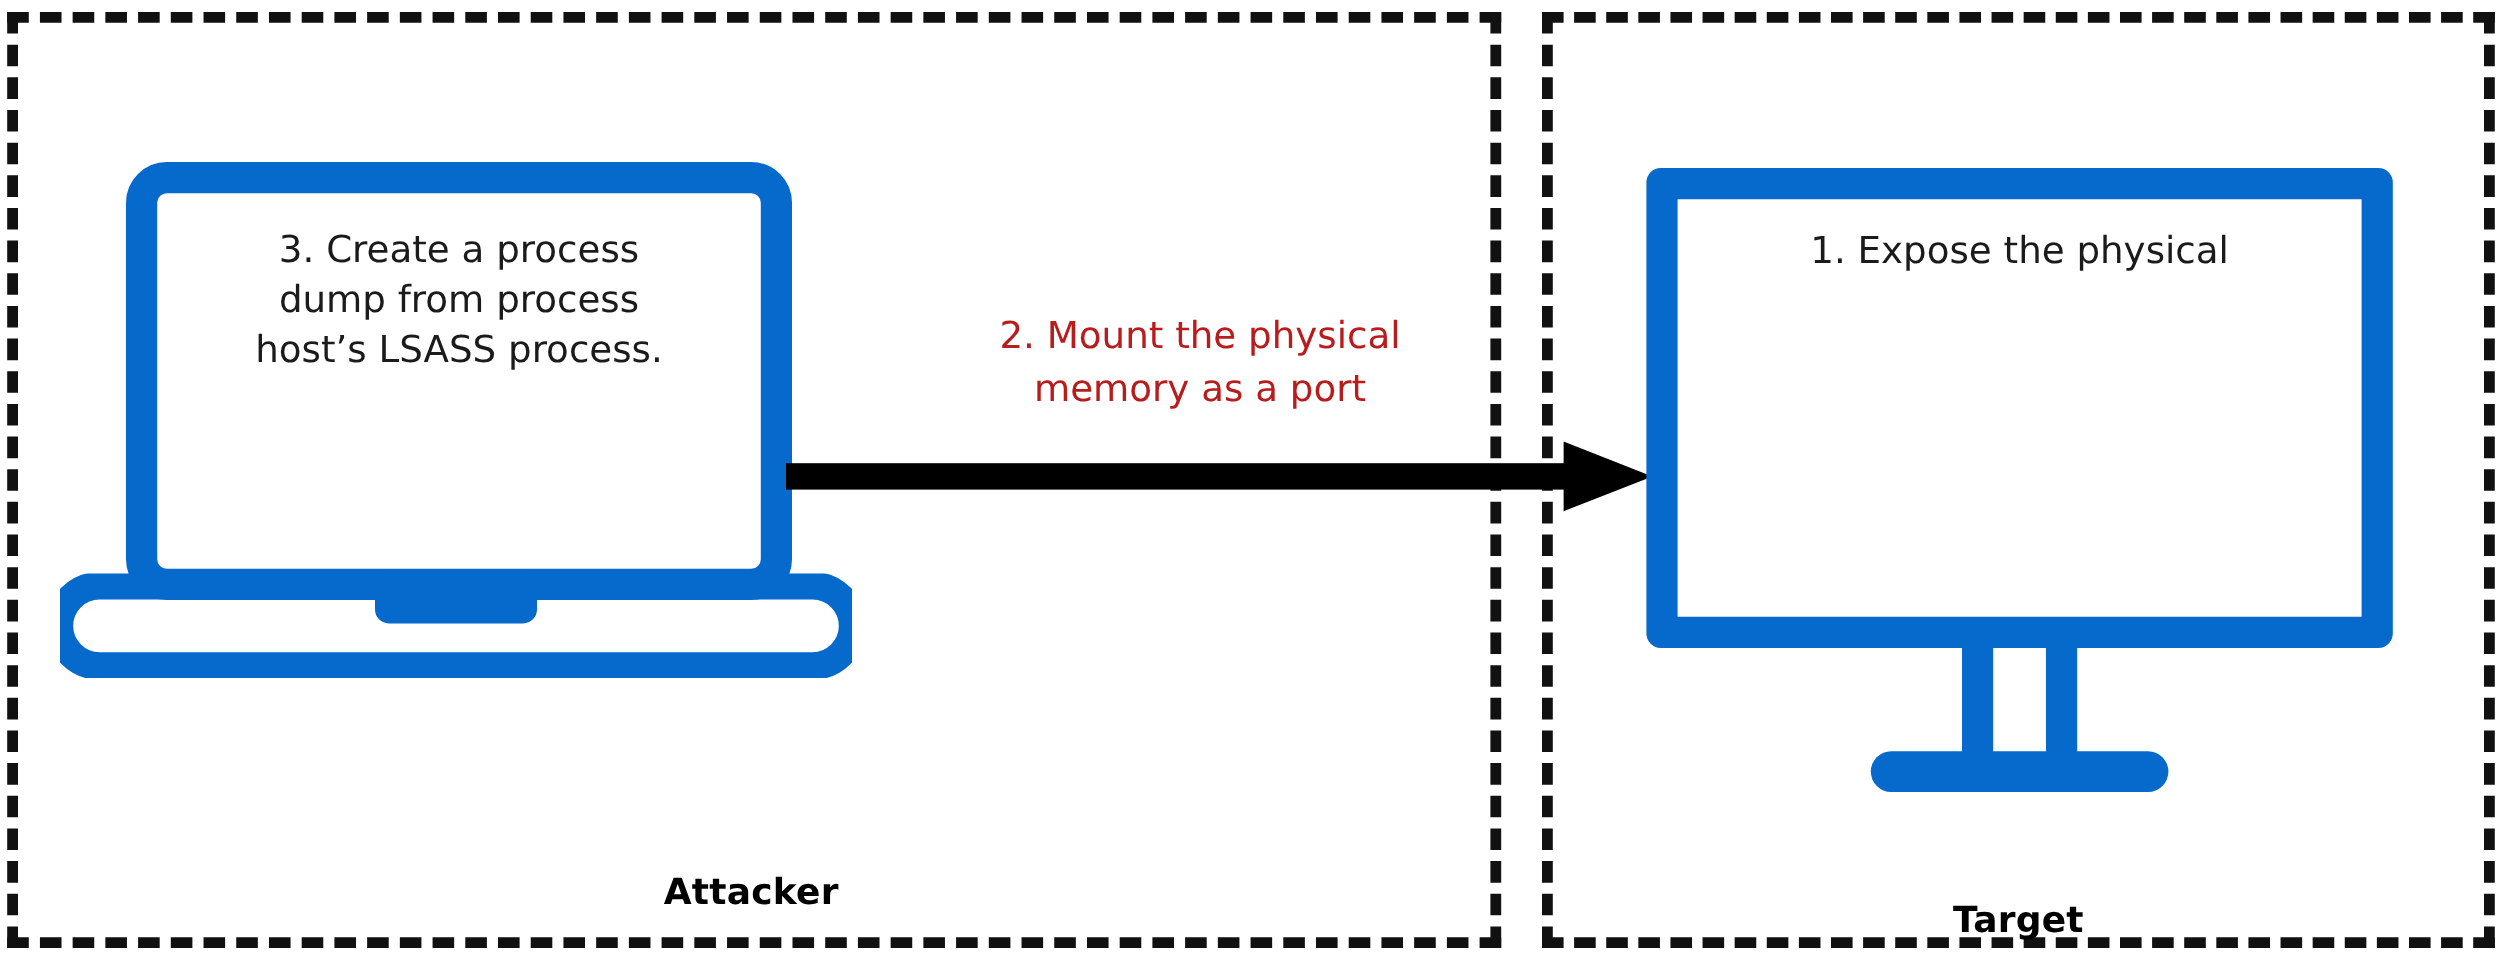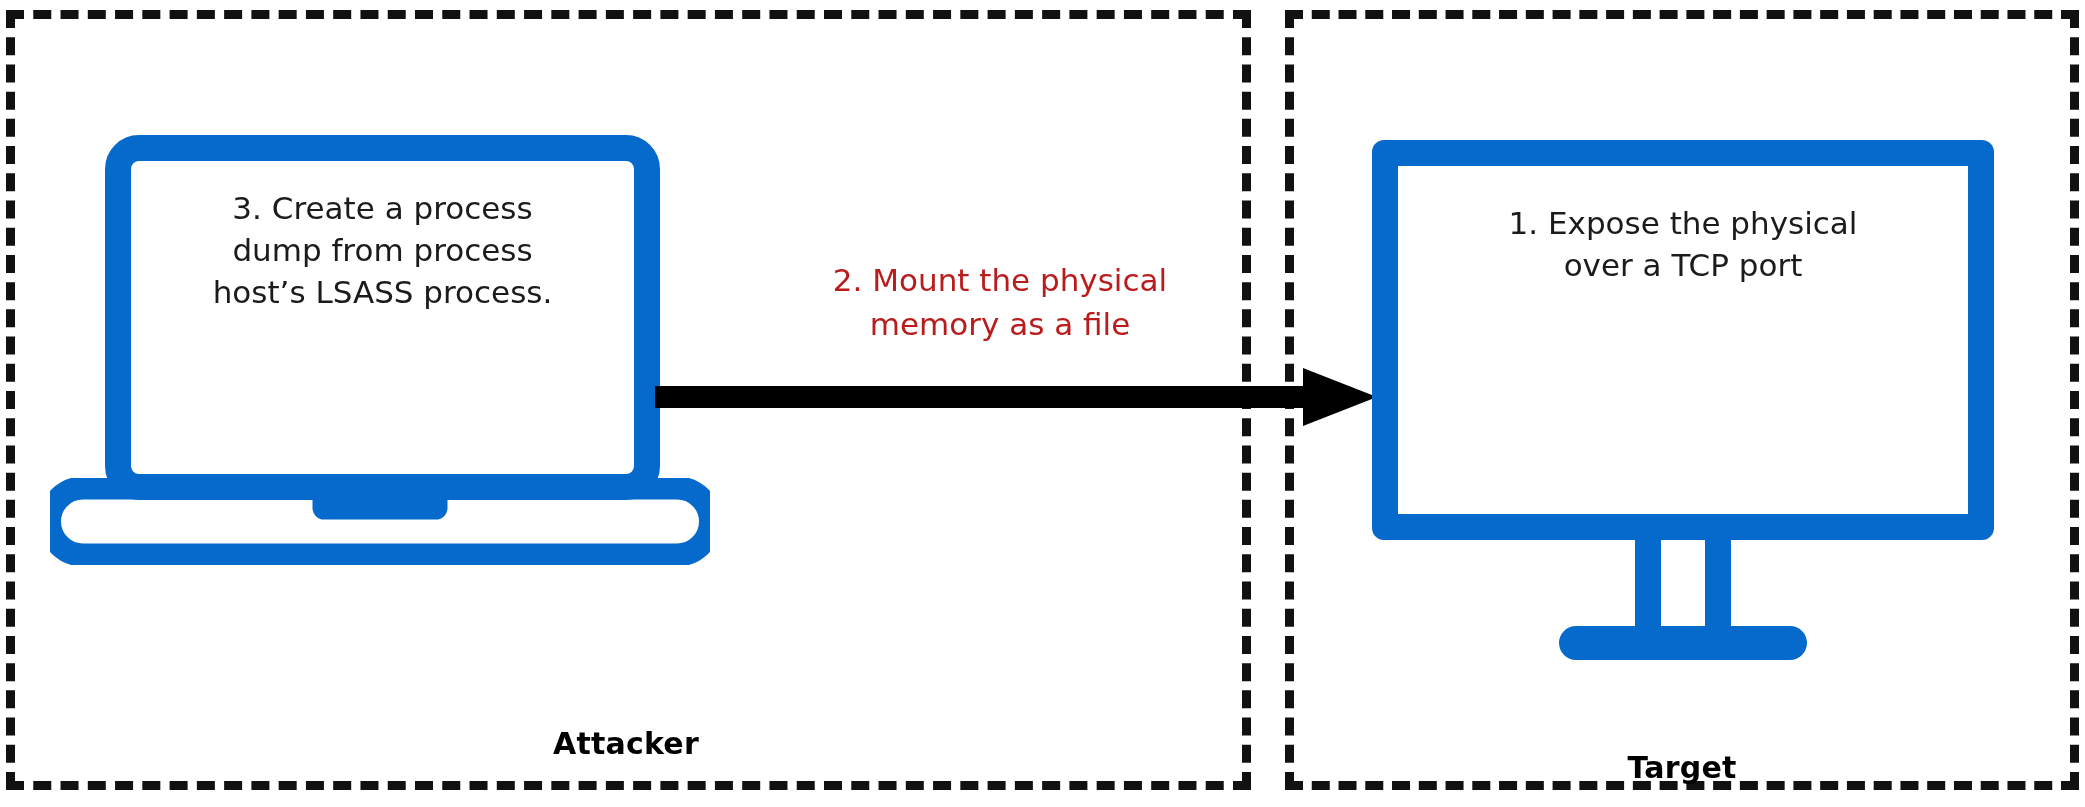--- a/index.html
+++ b/index.html
@@ -127,21 +127,21 @@
   #monitor-screen-text {
     position: absolute;
     left: 26px;
     top: 26px;
     width: 570px;
     height: 299px;
     display: flex;
     flex-direction: column;
     align-items: center;
     justify-content: flex-start;
-    padding-top: 36px;
+    padding-top: 22px;
     box-sizing: border-box;
   }
   .monitor-leg {
     position: absolute;
     top: 398px;
     width: 26px;
     height: 112px;
     background: #0669CC;
   }
   #monitor-leg-left  { left: 263px; }
@@ -234,29 +234,28 @@
     </div>
   </div>
 
   <div id="arrow">
     <div id="arrow-shaft"></div>
     <div id="arrow-head"></div>
   </div>
 
   <div id="arrow-label">
     <div class="arrow-label-line">2. Mount the physical</div>
-    <div class="arrow-label-line">memory as a file</div>
+    <div class="arrow-label-line">memory as a port</div>
   </div>
 
   <div id="monitor">
     <div id="monitor-bezel"></div>
 
     <div id="monitor-screen-text">
       <div class="screen-line">1. Expose the physical</div>
-      <div class="screen-line">over a TCP port</div>
     </div>
 
     <div class="monitor-leg" id="monitor-leg-left"></div>
     <div class="monitor-leg" id="monitor-leg-right"></div>
     <div id="monitor-foot"></div>
   </div>
 
   <div class="zone-label" id="label-attacker">Attacker</div>
   <div class="zone-label" id="label-target">Target</div>
 

